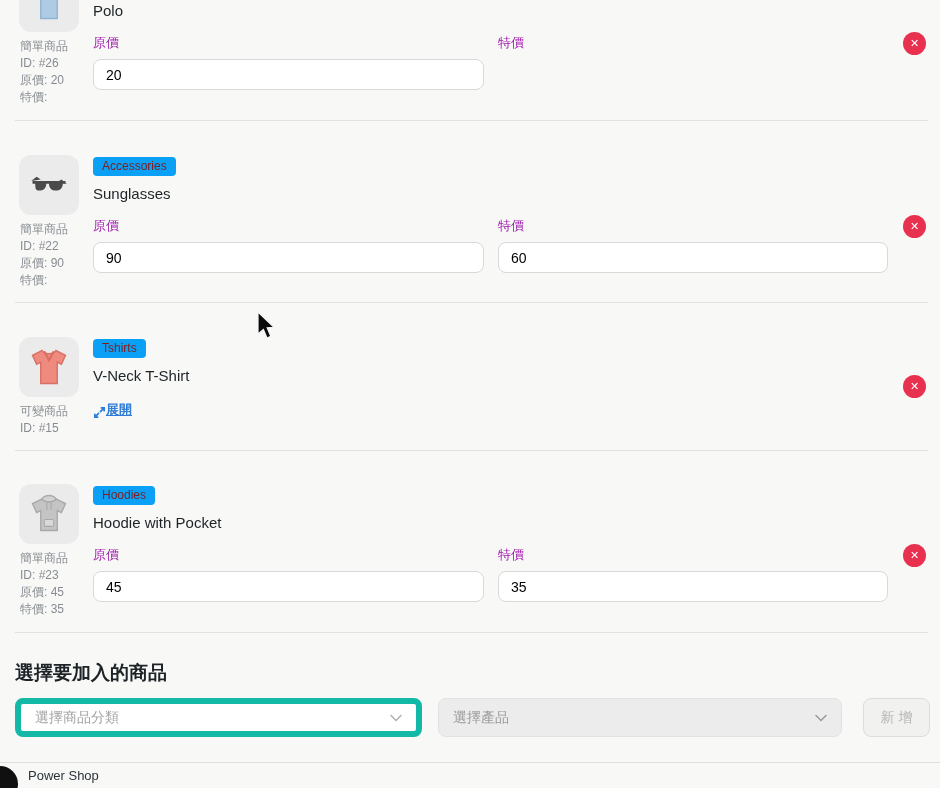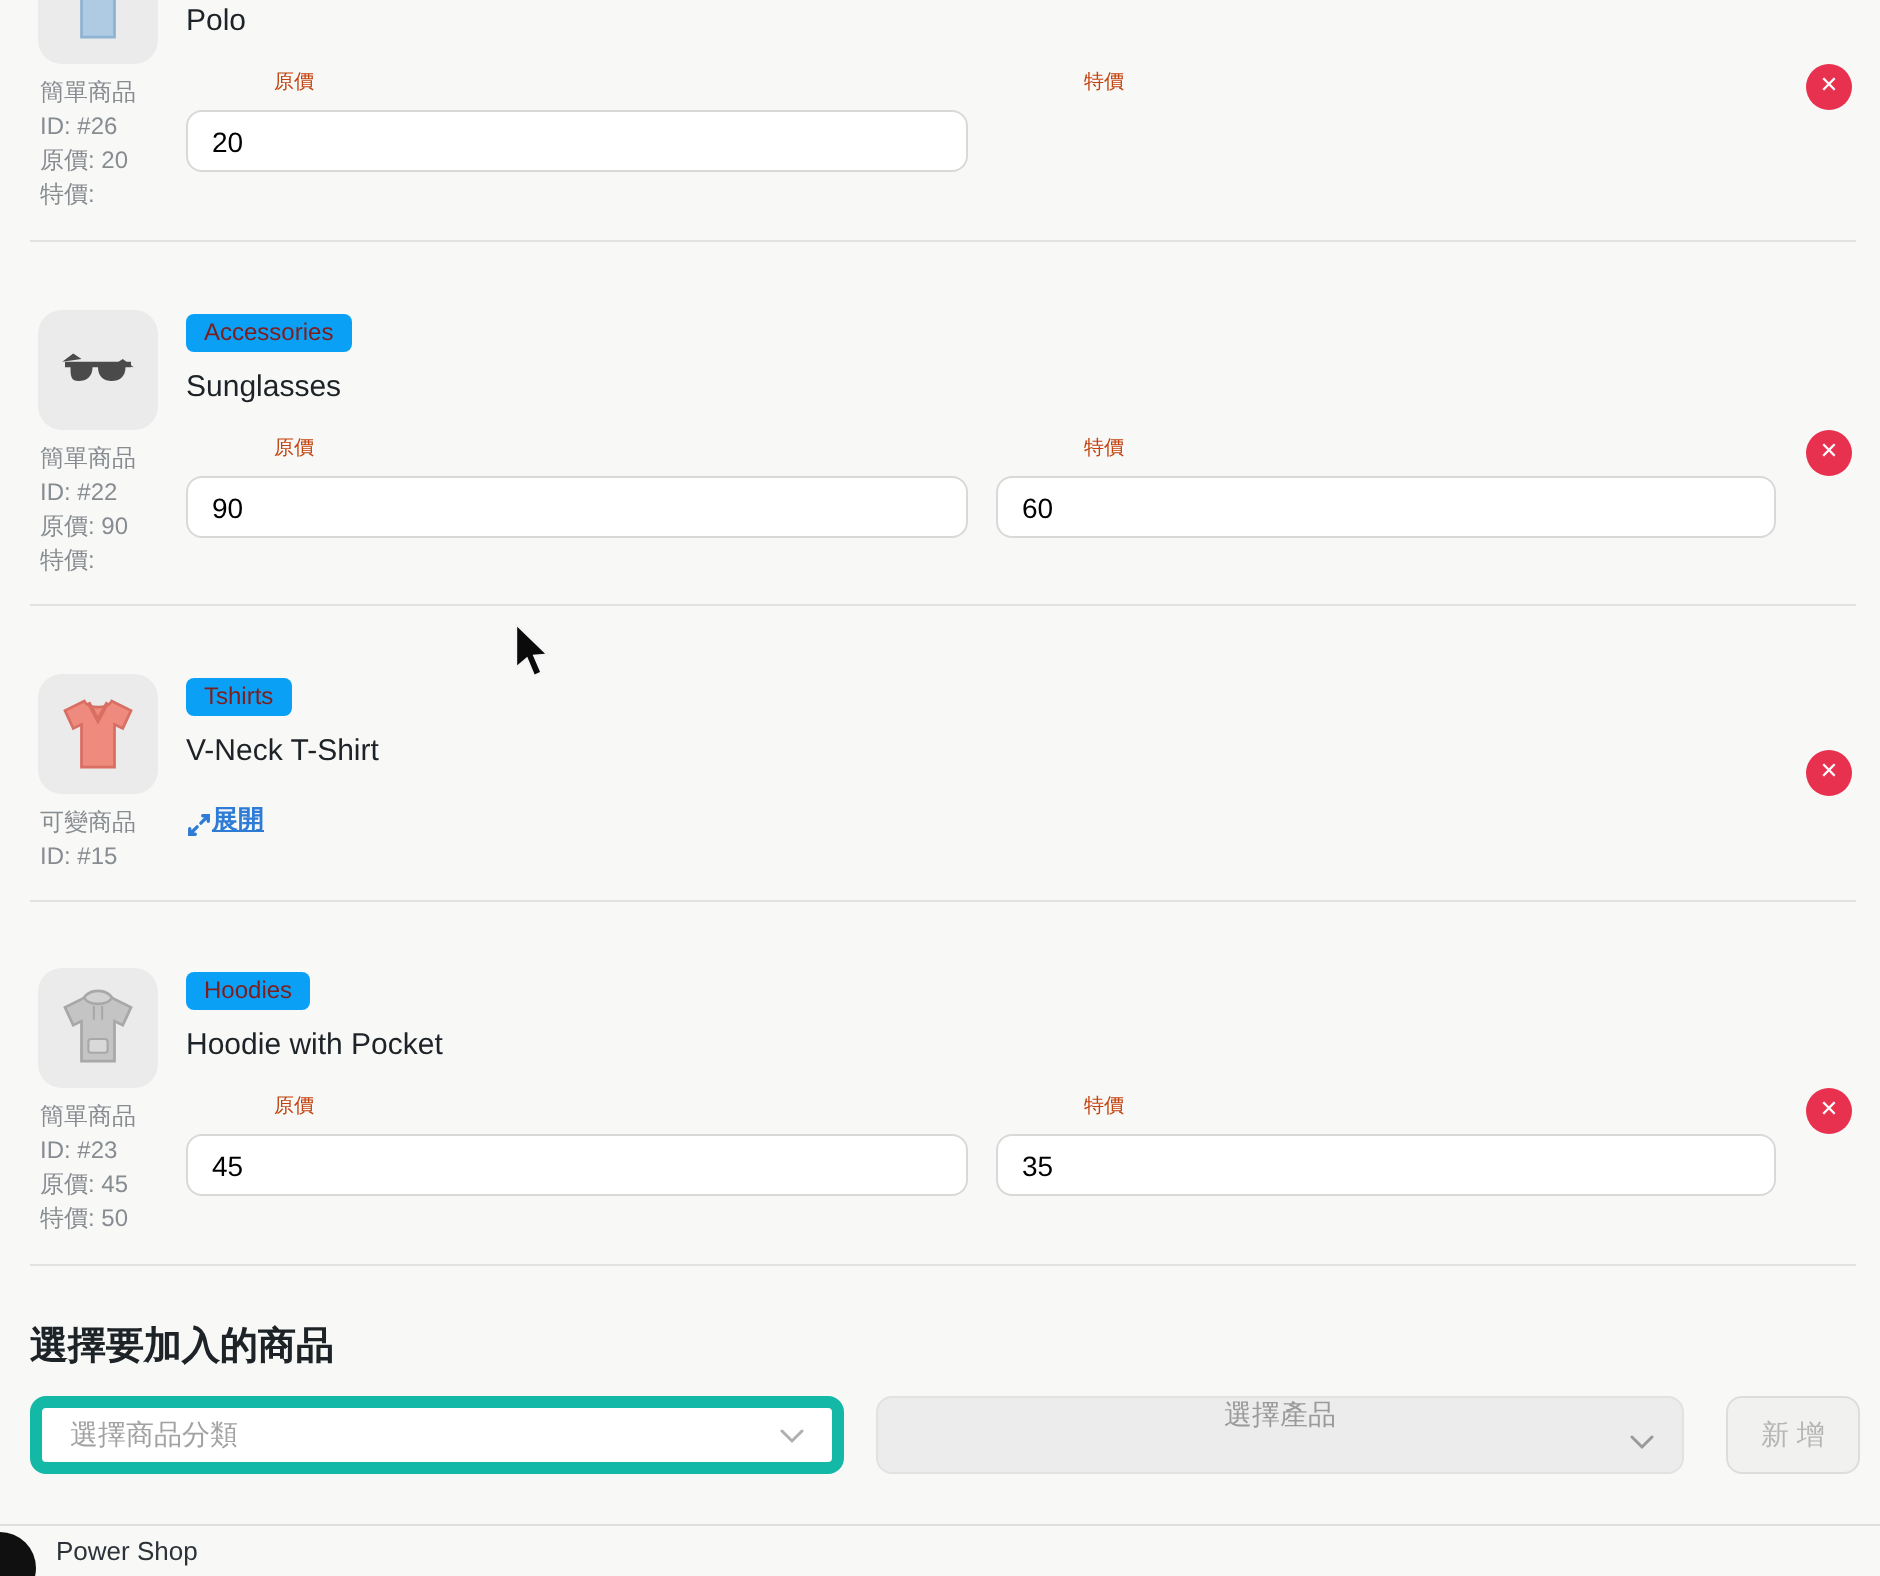--- a/index.html
+++ b/index.html
@@ -18,21 +18,21 @@
   .meta{position:absolute;left:8px;top:66px;width:80px;font-size:12px;line-height:17px;color:#878c91;white-space:nowrap;}
   .badge{
     position:absolute;left:81px;top:2px;display:inline-block;
     background:var(--badge);color:#7f1d1d;font-size:12px;line-height:14px;
     padding:2px 9px 3px;border-radius:4px;
   }
   .title{position:absolute;left:81px;top:30px;margin:0;font-size:15px;font-weight:400;color:#1d2327;}
   .fieldgroup{position:absolute;top:62px;}
   .fieldgroup.f1{left:81px;}
   .fieldgroup.f2{left:486px;}
-  .fieldgroup label{display:block;font-size:10px;color:#c2410c;margin-bottom:7px;margin-left:44px;}
+  .fieldgroup label{display:block;font-size:13px;color:#a21caf;margin-bottom:7px;}
   .fieldgroup input{
     width:391px;height:31px;box-sizing:border-box;border:1px solid #d9d9d9;border-radius:8px;
     background:#fff;padding:0 12px;font-size:14px;color:#000000;
     font-family:"Liberation Sans","DejaVu Sans",sans-serif;outline:none;
   }
   .fieldgroup.f2 input{width:390px;}
   .del{
     position:absolute;right:2px;top:60px;width:23px;height:23px;border:none;border-radius:50%;
     background:var(--del);color:#fff;font-size:11px;line-height:23px;text-align:center;
     padding:0;cursor:pointer;display:flex;align-items:center;justify-content:center;
@@ -44,21 +44,21 @@
   }
   .expand-link .txt{text-decoration:underline;}
   .divider{position:absolute;left:15px;width:913px;height:0;border-top:1px solid #e2e2e2;}
   .add-heading{position:absolute;left:15px;top:660px;margin:0;font-size:19px;font-weight:700;color:#1d2327;}
   .select{
     position:absolute;top:698px;height:39px;box-sizing:border-box;border-radius:8px;
     display:flex;align-items:center;padding:0 14px;font-size:14px;cursor:pointer;
   }
   .select .chev{margin-left:auto;}
   .select.cat{left:15px;width:407px;background:#fff;border:6px solid #14b8a6;color:#a2a2a2;}
-  .select.prod{left:438px;width:404px;background:#ececec;border:1px solid #e2e2e2;color:#9a9a9a;flex-direction:column;}
+  .select.prod{left:438px;width:404px;background:#ececec;border:1px solid #e2e2e2;color:#9a9a9a;}
   .add-btn{
     position:absolute;left:863px;top:698px;width:67px;height:39px;box-sizing:border-box;
     background:#f1f1f0;border:1px solid #ddd;border-radius:8px;color:#b5b5b5;font-size:14px;
     font-family:"Liberation Sans","DejaVu Sans",sans-serif;cursor:pointer;
   }
   .footer{
     position:absolute;left:0;bottom:0;width:940px;height:25px;
     border-top:1px solid #dfdfdf;display:flex;align-items:center;
   }
   .footer .brand{margin-left:28px;font-size:13px;color:#2c3338;}
@@ -156,21 +156,21 @@
       <ellipse cx="32" cy="13" rx="11" ry="8" fill="#d2d2d2" stroke="#a8a8a8" stroke-width="2"></ellipse>
       <path d="M22 10 C25 16 39 16 42 10 L56 17 L50 30 L44 27 L44 56 L20 56 L20 27 L14 30 L8 17 Z" fill="#c4c4c4" stroke="#a8a8a8" stroke-width="2"></path>
       <rect x="25" y="40" width="14" height="10" rx="2" fill="#d9d9d9" stroke="#a8a8a8" stroke-width="1.5"></rect>
       <path d="M29 16 L29 26 M35 16 L35 26" stroke="#a8a8a8" stroke-width="1.5"></path>
     </svg>
   </div>
   <div class="meta">
     <div>簡單商品</div>
     <div>ID: #23</div>
     <div>原價: 45</div>
-    <div>特價: 50</div>
+    <div>特價: 35</div>
   </div>
   <span class="badge">Hoodies</span>
   <h3 class="title">Hoodie with Pocket</h3>
   <div class="fieldgroup f1">
     <label>原價</label>
     <input type="text" value="45" style="">
   </div>
   <div class="fieldgroup f2">
     <label>特價</label>
     <input type="text" value="35" style="">

